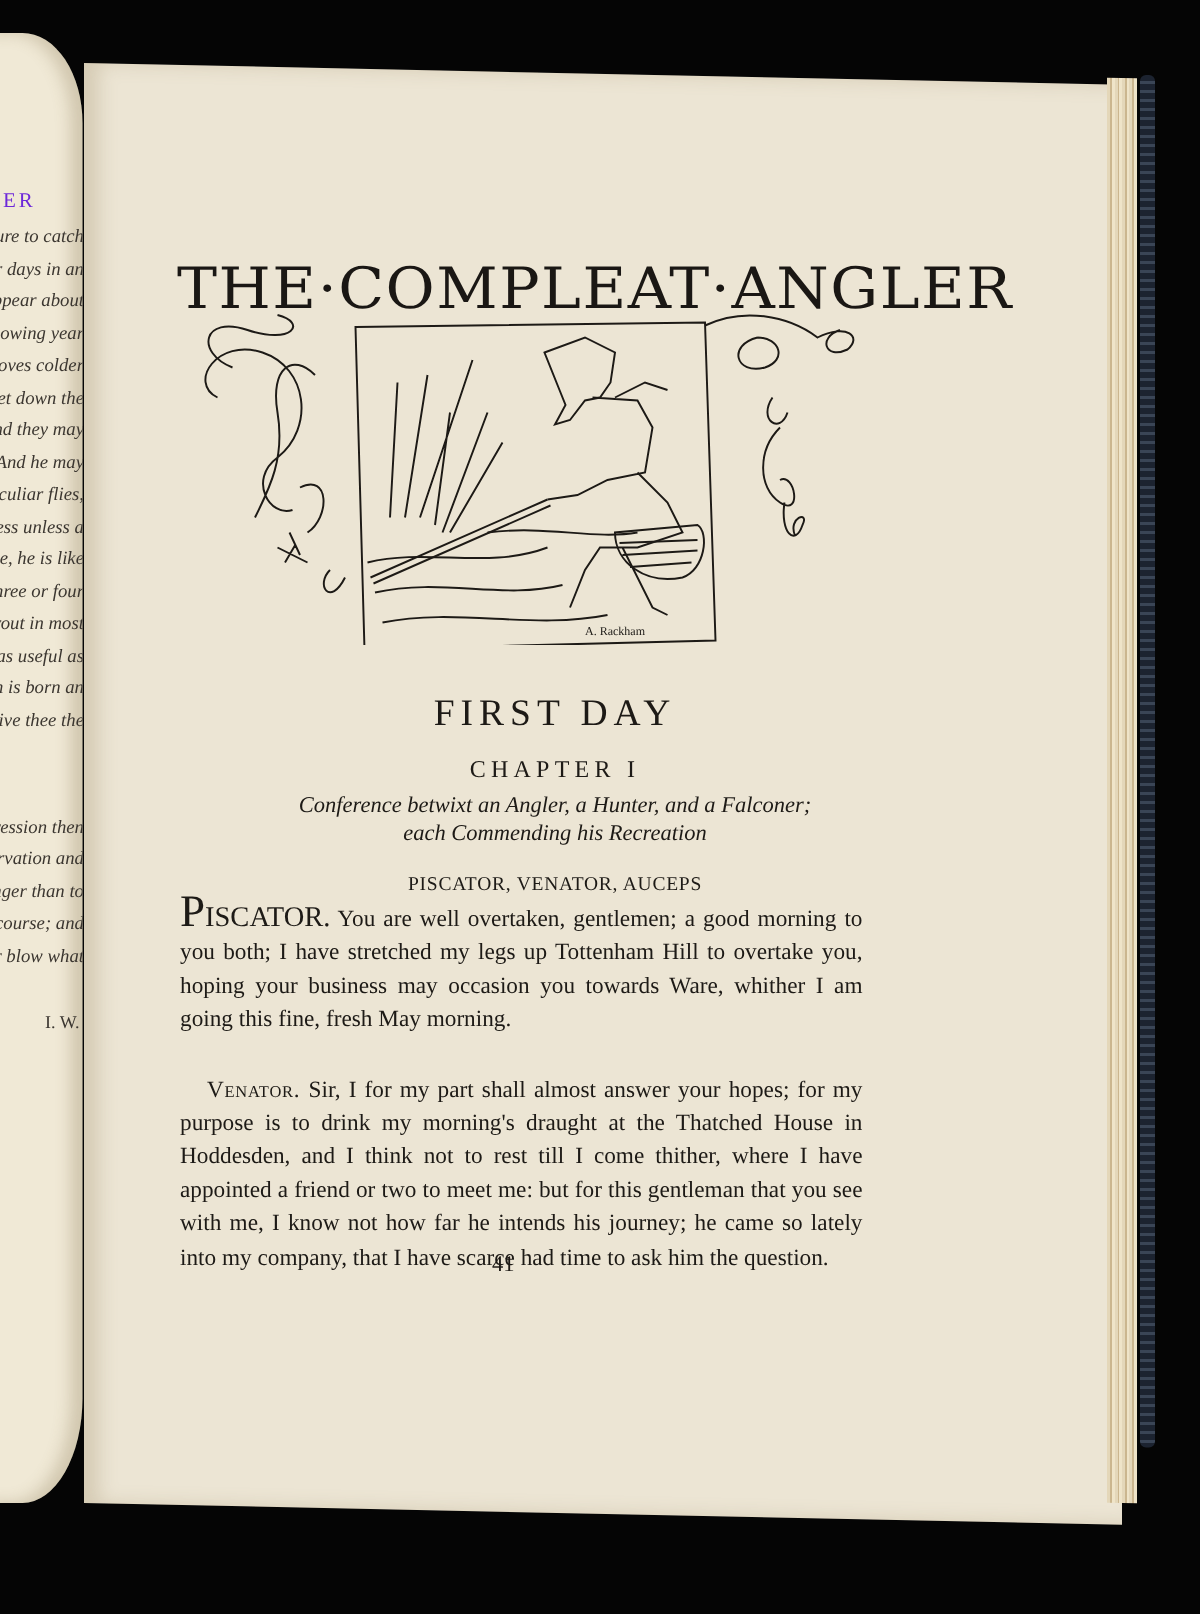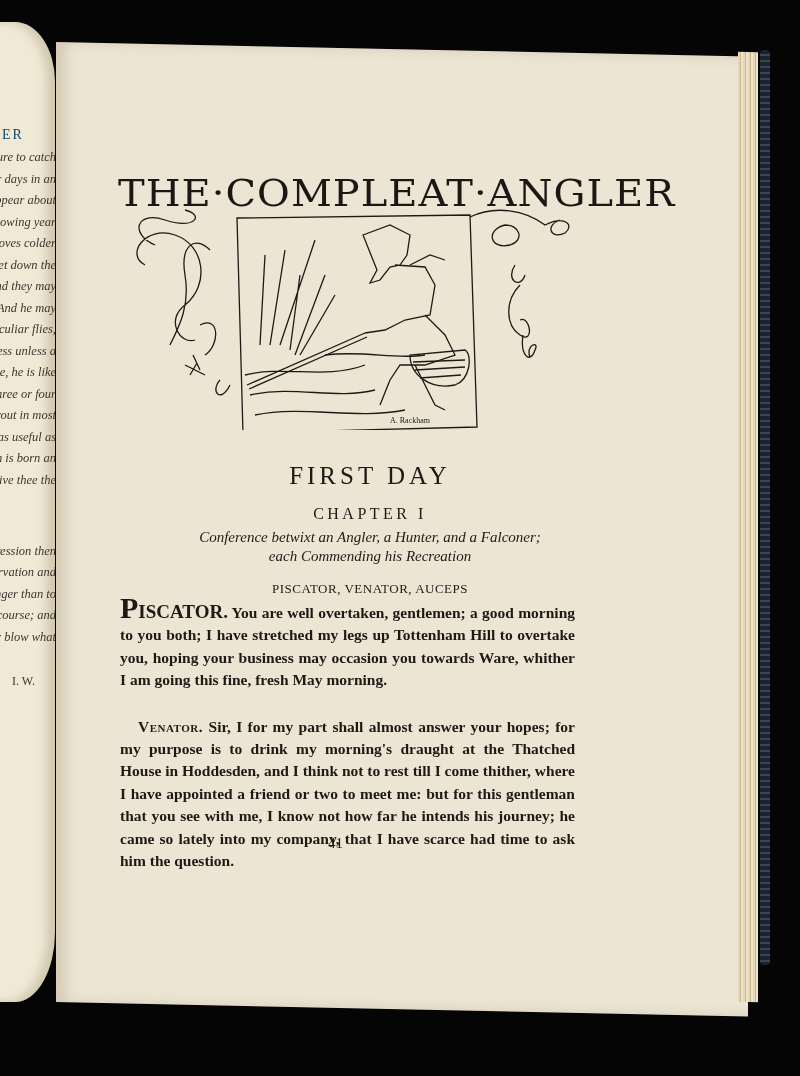--- a/index.html
+++ b/index.html
@@ -1,32 +1,32 @@
 <!DOCTYPE html>
 <html><head>
 <meta charset="utf-8">
 <style>
   html, body { margin:0; padding:0; }
   body { width:800px; height:1076px; background:#050505; position:relative; overflow:hidden; font-family:"Liberation Serif", "DejaVu Serif", serif; }
   .left-page { position:absolute; left:-20px; top:22px; width:75px; height:980px; background:#f0e9d6; border-top-right-radius:40px 60px; border-bottom-right-radius:40px 70px; overflow:hidden; box-shadow: inset -8px 0 10px rgba(120,100,60,0.25); }
   .left-text { position:absolute; left:0; top:0; width:80px; font-style:italic; color:#3b3630; font-size:12.5px; }
   .left-text .ln { position:absolute; right:4px; white-space:nowrap; }
-  .left-header { position:absolute; left:22px; top:105px; font-size:14px; color:#0c4a6e; letter-spacing:2px; font-style:normal;text-align:right; }
-  .left-sig { position:absolute; left:32px; top:652px; font-size:12px; color:#3b3630; font-style:normal;text-align:right; }
+  .left-header { position:absolute; left:22px; top:105px; font-size:14px; color:#6d28d9; letter-spacing:2px; font-style:normal;text-align:right; }
+  .left-sig { position:absolute; left:50px; top:652px; font-size:12px; color:#3b3630; font-style:normal;text-align:right; }
   .right-page { position:absolute; left:56px; top:42px; width:692px; height:960px; background:#ece5d4; transform:skewY(1.2deg); transform-origin:top left; box-shadow: inset 10px 0 12px rgba(150,130,90,0.25); }
   .page-edges { position:absolute; left:738px; top:52px; width:20px; height:950px; background:repeating-linear-gradient(to right,#e4d7b9 0 2px,#cbb68e 2px 3px,#efe4c8 3px 5px); transform:skewY(1.4deg); }
   .spine { position:absolute; left:760px; top:50px; width:10px; height:915px; background:repeating-linear-gradient(to bottom,#1c2330 0 4px,#3a4556 4px 6px); border-radius:4px; }
   .title { position:absolute; left:118px; top:170px; width:470px; font-size:40px; letter-spacing:1px; color:#1a1714; font-family:"DejaVu Serif", serif; font-weight:normal; white-space:nowrap; transform:scaleY(0.95); }
   .illustration { position:absolute; left:125px; top:205px; width:460px; height:225px; }
   .first-day { position:absolute; left:0; width:800px; text-align:center; top:462px; font-size:25px; letter-spacing:4px; color:#1d1a16; margin-left:-30px; }
   .chapter { position:absolute; width:800px; text-align:center; top:505px; font-size:16px; letter-spacing:3.5px; color:#1d1a16; margin-left:-30px; }
   .subtitle { position:absolute; width:800px; text-align:center; top:528px; font-size:15px; font-style:italic; color:#1d1a16; line-height:19px; margin-left:-30px; }
   .speakers { position:absolute; width:800px; text-align:center; top:581px; font-size:13px; letter-spacing:0.5px; color:#1d1a16; margin-left:-30px; }
   .body-text { position:absolute; left:120px; top:598px; width:455px; font-size:15.5px; line-height:22.4px; color:#1d1a16; text-align:justify; }
-  .body-text p { margin:0;font-weight:bold; }
+  .body-text p { margin:0; }
   .body-text p.indent { text-indent:18px;margin-top:24px; }
   .dropcap { font-size:30px; line-height:20px; }
   .sc { font-variant:small-caps; letter-spacing:0.5px; }
   .page-num { position:absolute; left:328px; top:835px; font-size:15px; color:#1d1a16; }
 </style>
 </head>
 <body>
 
 <div class="left-page">
   <div class="left-header">ER</div>

